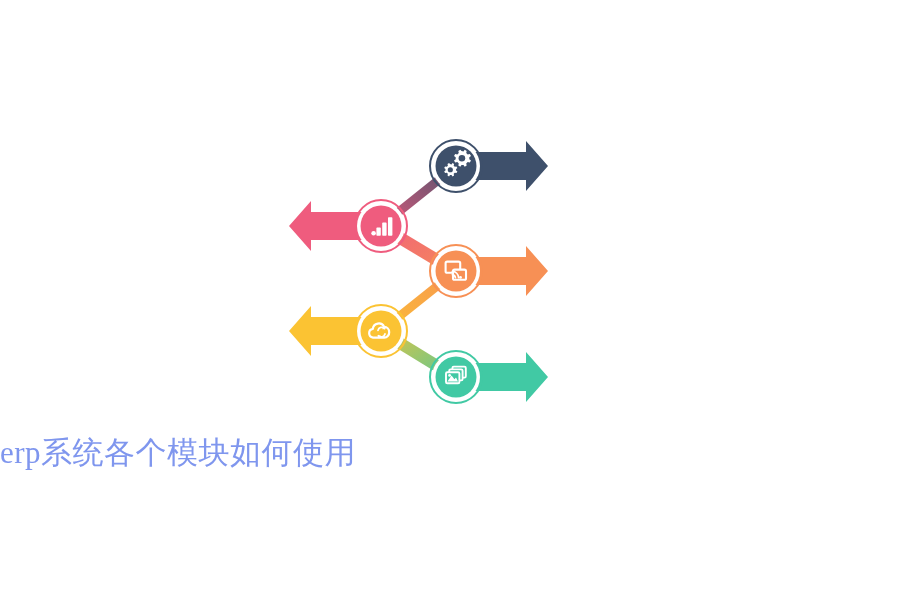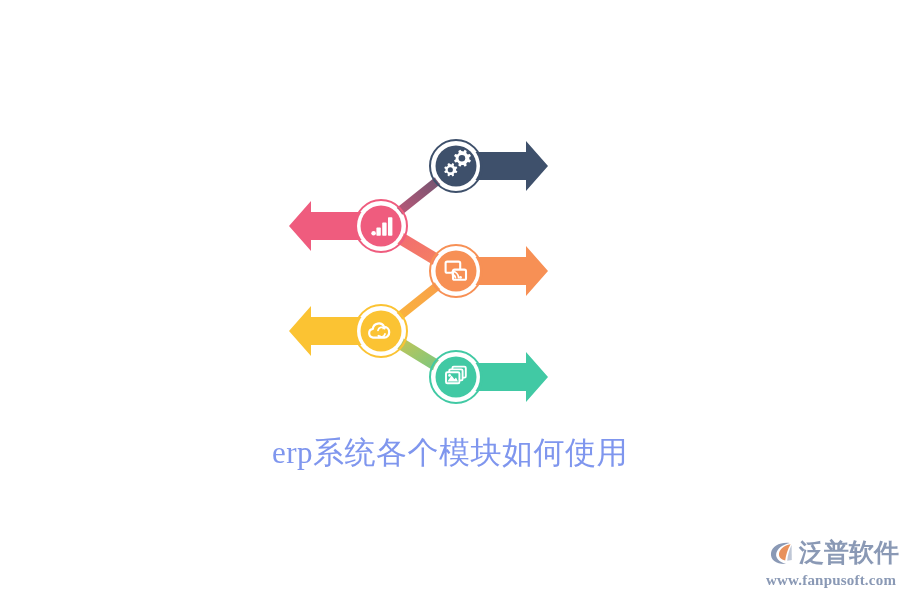--- a/index.html
+++ b/index.html
@@ -35,21 +35,20 @@
     height: 285px;
     overflow: visible;
   }
 
   
   #caption {
     position: absolute;
     left: 0;
     top: 431px;
     width: 900px;
-    text-align: center;
     font-family: "Liberation Serif", "DejaVu Serif", serif;
     font-size: 31px;
     line-height: 44px;
     letter-spacing: 0.5px;
     color: #7f96ee;
     white-space: nowrap;
   }
 
   
   #watermark {
@@ -220,34 +219,14 @@
           <rect x="176.0" y="247.2" width="13.4" height="11.0" rx="1.3" fill="#41c9a4" stroke="#ffffff" stroke-width="1.9"></rect>
           <path d="M 177.4 256.4 L 181.6 250.6 L 184.4 254.2 L 186.0 252.4 L 188.0 256.4 Z" fill="#ffffff"></path>
           <circle cx="179.6" cy="250.4" r="1.4" fill="#ffffff"></circle>
         </g>
       </g>
     </svg>
   </div>
 
   <div id="caption">erp系统各个模块如何使用</div>
 
-  <div id="watermark">
-    <div id="wm-row">
-      <span id="wm-mark">
-        <svg viewBox="0 0 30 30" xmlns="http://www.w3.org/2000/svg">
-          <path d="M 23.6 5.0
-                   C 14.4 4.0 6.0 8.0 5.0 15.0
-                   C 4.0 22.0 11.0 26.6 20.0 26.0
-                   C 13.8 24.2 9.4 20.6 10.2 15.8
-                   C 11.0 10.6 16.6 6.6 23.6 5.0 Z" fill="#8a99b5"></path>
-          <path d="M 24.6 6.2
-                   C 18.0 7.4 13.6 11.2 13.0 15.6
-                   C 12.6 19.0 15.0 21.6 19.2 22.6
-                   C 19.8 17.0 21.8 11.0 24.6 6.2 Z" fill="#e8915c"></path>
-          <path d="M 25.6 7.0 C 23.2 12.0 21.6 17.4 21.2 22.8 L 25.8 22.0 Z" fill="#8a99b5" opacity="0.55"></path>
-        </svg>
-      </span>
-      <span id="wm-name">泛普软件</span>
-    </div>
-    <div id="wm-url">www.fanpusoft.com</div>
-  </div>
 
 </div>
 
 </body></html>

